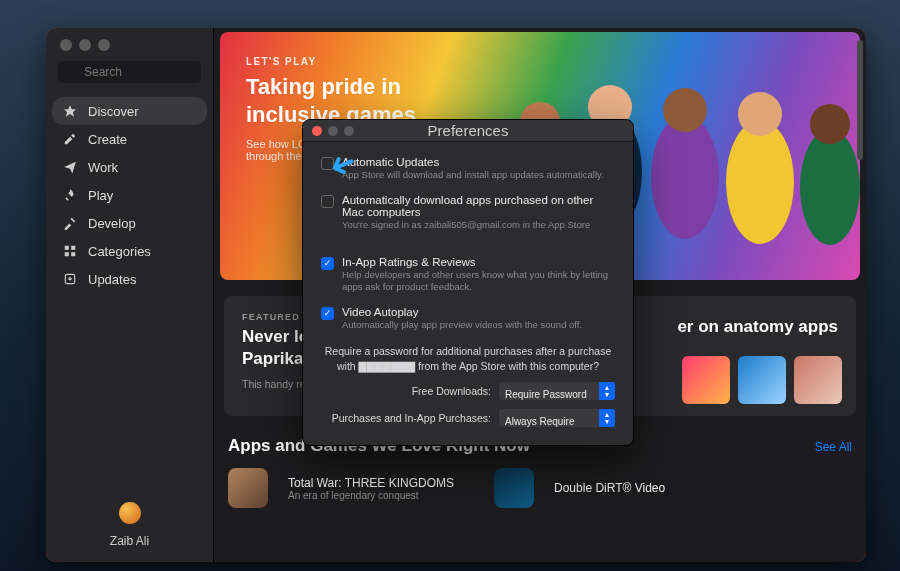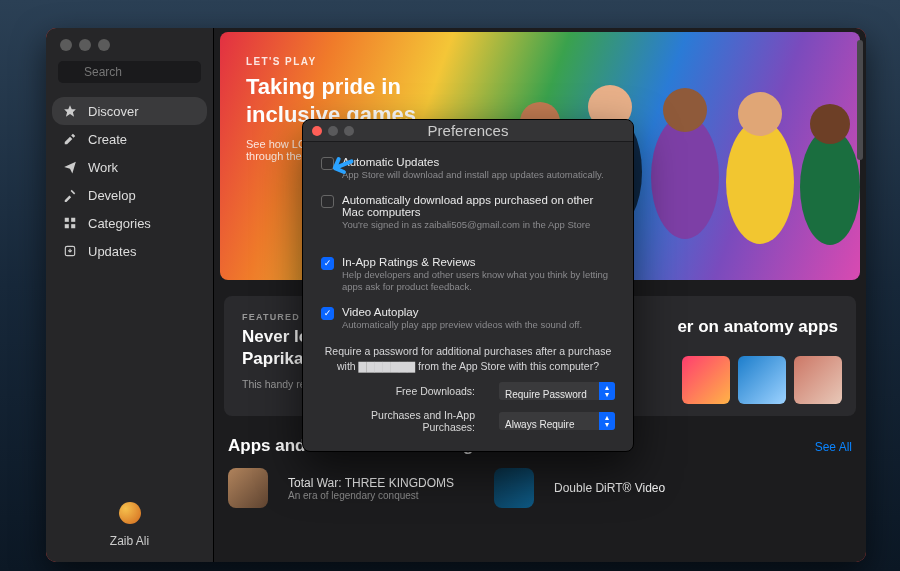--- a/index.html
+++ b/index.html
@@ -83,21 +83,21 @@
 .prefs-body{padding:14px 18px 18px;}
 .opt{display:flex; gap:8px; align-items:flex-start; margin-bottom:12px;}
 .cb{width:13px; height:13px; border-radius:3px; border:1px solid #666; background:#2a2a2c; margin-top:1px; flex-shrink:0; display:flex; align-items:center; justify-content:center;}
 .cb.checked{background:#0a66ff; border-color:#0a66ff;}
 .cb.checked::after{content:"✓"; color:#fff; font-size:9px; line-height:1;}
 .opt-text .opt-label{font-size:11.5px; color:#eaeaea;}
 .opt-text .opt-desc{font-size:9.5px; color:#8a8a8d; margin-top:1px; line-height:1.35;}
 .sep{height:12px;}
 .pwd-block{margin-top:6px;}
 .pwd-head{font-size:10.5px; color:#d6d6d8; text-align:center; line-height:1.4;}
-.form-row{display:flex; align-items:center; gap:24px; margin-top:9px;}
+.form-row{display:flex; align-items:center; gap:8px; margin-top:9px;}
 .form-label{flex:1; text-align:right; font-size:10.5px; color:#d8d8d8;}
 .select{width:116px; height:18px; background:#3a3a3c; border-radius:3px; font-size:10px; color:#eaeaea; display:flex; align-items:flex-end; padding:0 6px; position:relative;}
 .select::after{content:""; position:absolute; right:0; top:0; bottom:0; width:16px; background:#0a66ff; border-radius:0 3px 3px 0;}
 .select .chev{position:absolute; right:3px; top:2px; color:#fff; font-size:8px; line-height:7px; z-index:2; text-align:center; width:10px;}
 .arrow-annot{position:absolute; left:332px; top:153px; z-index:60; color:#2aa2ff; font-size:22px; transform:rotate(-22deg);}
 svg{display:block;}
 </style>
 </head>
 <body>
 
@@ -136,20 +136,28 @@
           </span>
         <span>Create</span>
       </li>
       <li class="side-item">
         <span class="ic">
             <svg width="14" height="14" viewBox="0 0 24 24" fill="#ccc">
               <path d="M2 12l20-9-6 20-4-8-10-3z"></path>
             </svg>
           </span>
         <span>Work</span>
+      </li>
+      <li class="side-item">
+        <span class="ic">
+            <svg width="14" height="14" viewBox="0 0 24 24" fill="#ccc">
+              <path d="M12 2c4 2 6 6 6 10l-3 3-6-6 3-3c0 0 0-4 0-4zm-6 14l4 4-2 2-4-4 2-2z"></path>
+            </svg>
+          </span>
+        <span>Play</span>
       </li>
       <li class="side-item">
         <span class="ic">
             <svg width="14" height="14" viewBox="0 0 24 24" fill="#ccc">
               <path d="M3 21l8-8 3 3-8 8H3v-3zM13 5l6 6 2-2-6-6-2 2z"></path>
             </svg>
           </span>
         <span>Develop</span>
       </li>
       <li class="side-item">

